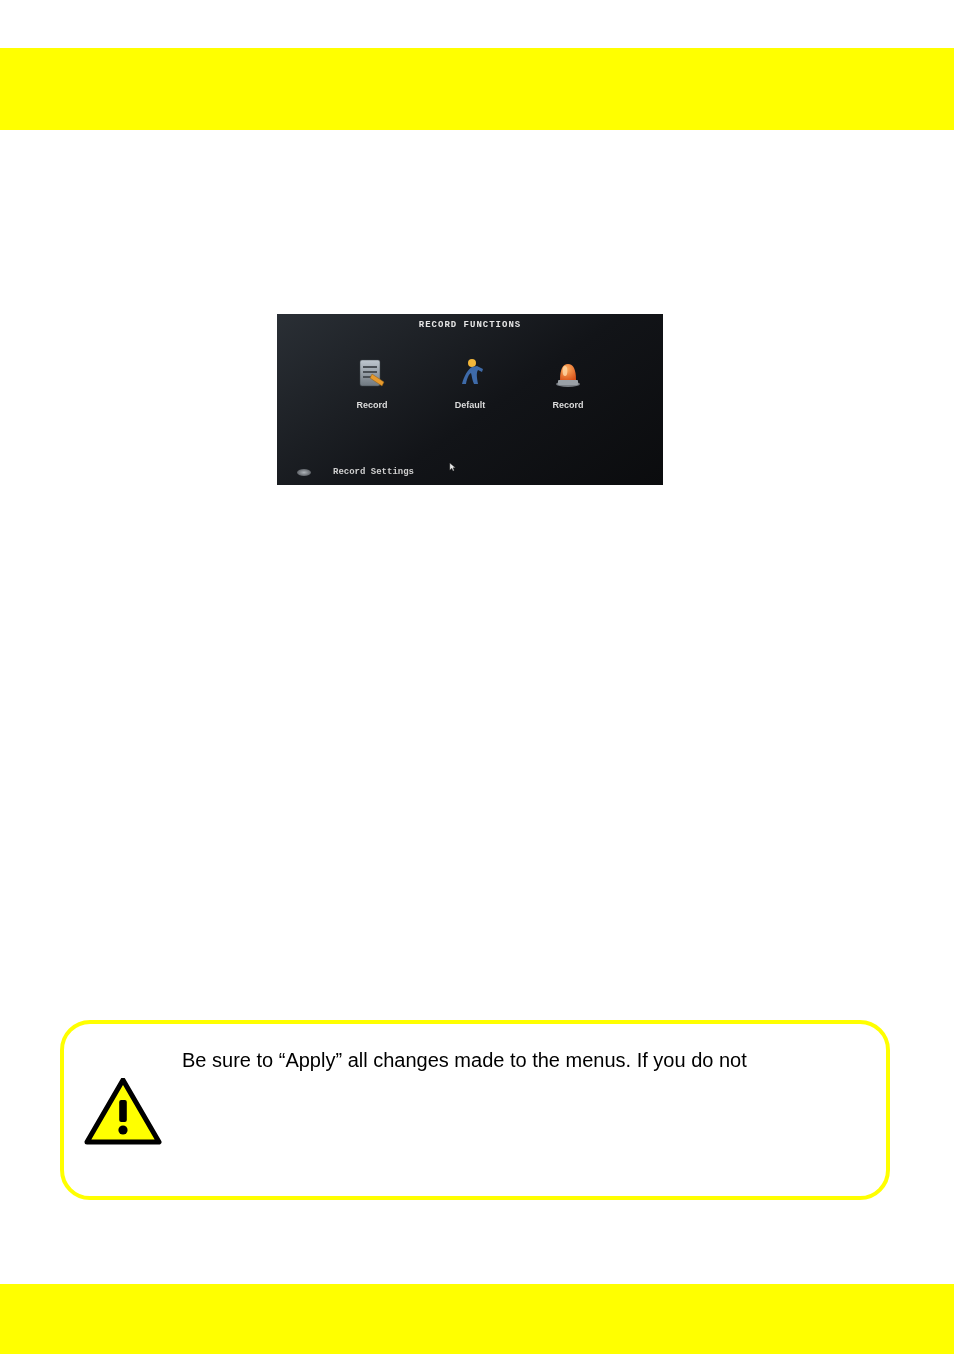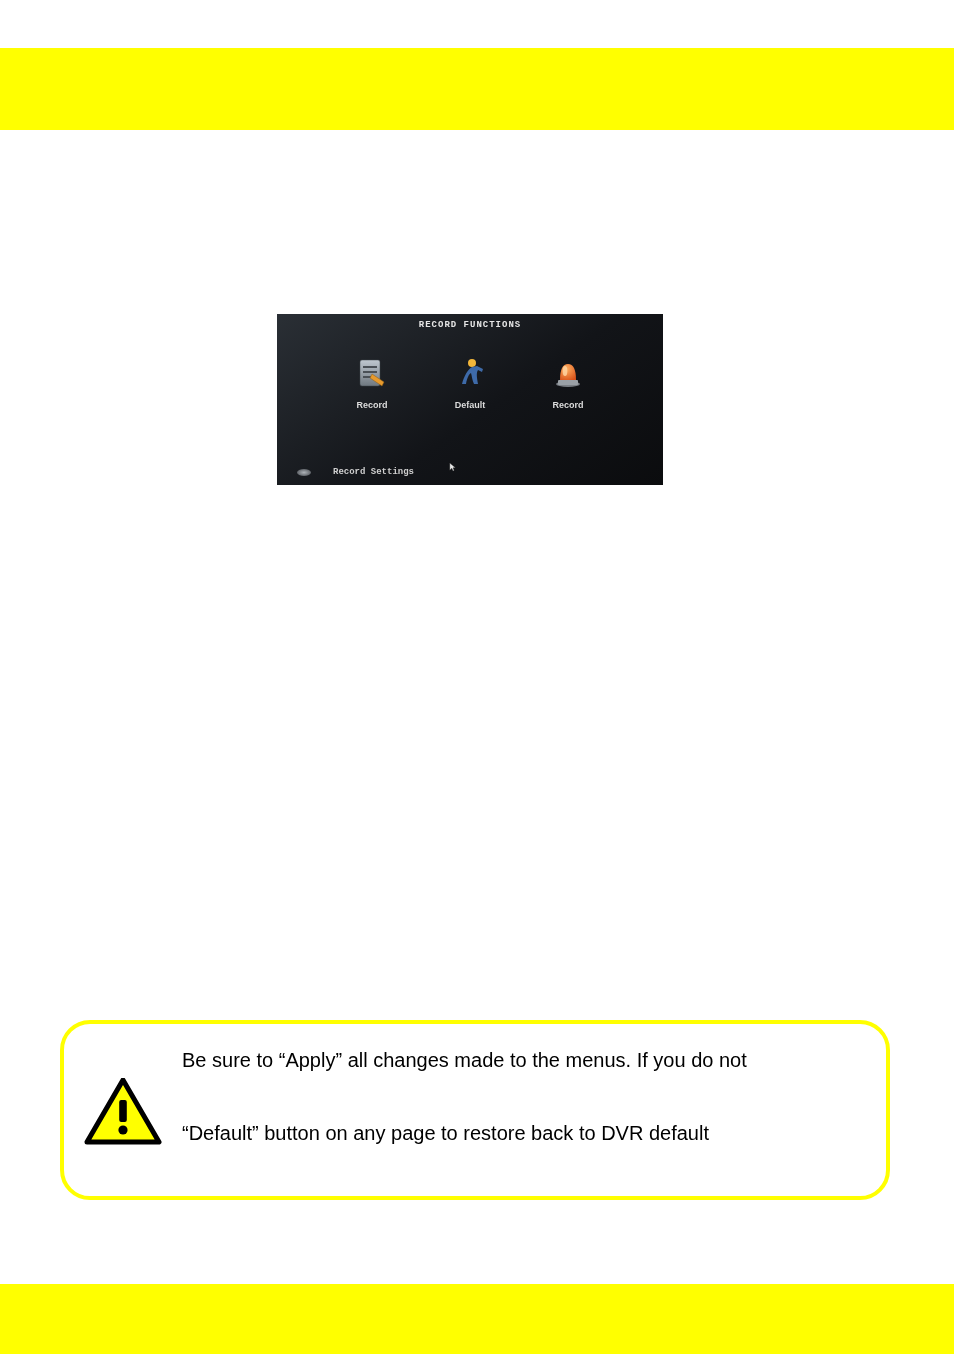--- a/index.html
+++ b/index.html
@@ -212,17 +212,16 @@
   <div class="warn-icon">
     <svg viewBox="0 0 78 68" width="78" height="68">
       <path d="M39 2 L75 64 L3 64 Z" fill="#ffff00" stroke="#000" stroke-width="5" stroke-linejoin="round"></path>
       <rect x="35.2" y="22" width="7.6" height="22" rx="2" fill="#000"></rect>
       <circle cx="39" cy="52" r="4.6" fill="#000"></circle>
     </svg>
   </div>
 
   <div class="note-content">
     <div>Be sure to “Apply” all changes made to the menus. If you do not</div>
-    <div class="note-line2">“Default” button on any page to restore back to DVR default</div>
   </div>
 </div>
 
 <div class="footer-band"></div>
 
 </body></html>

